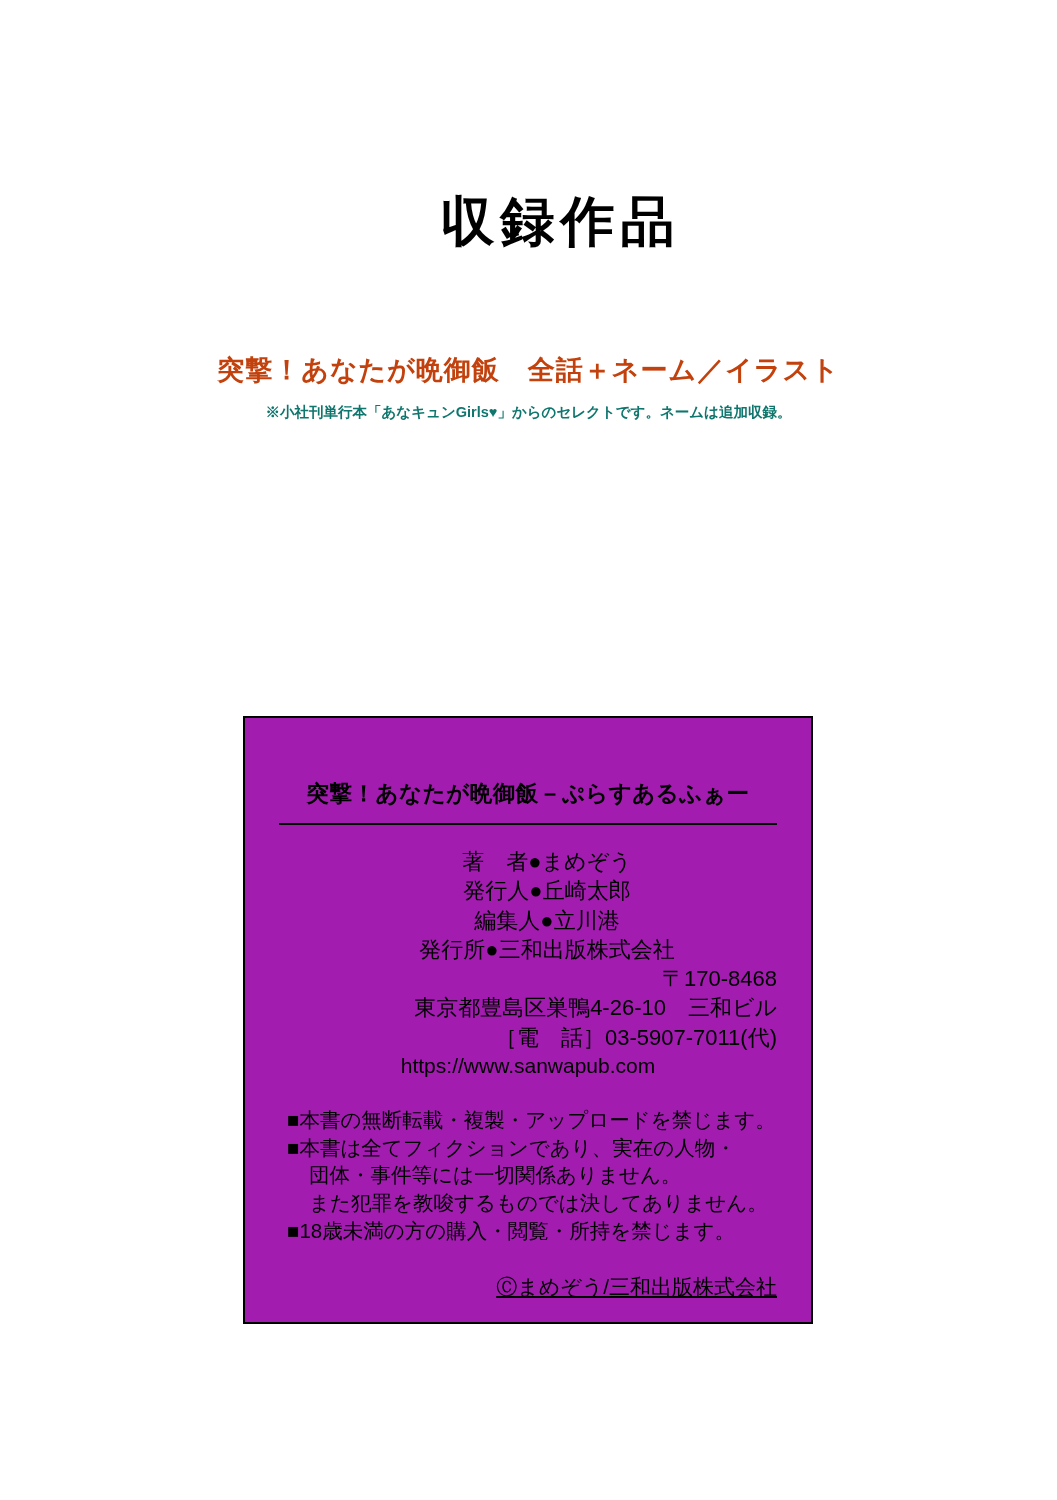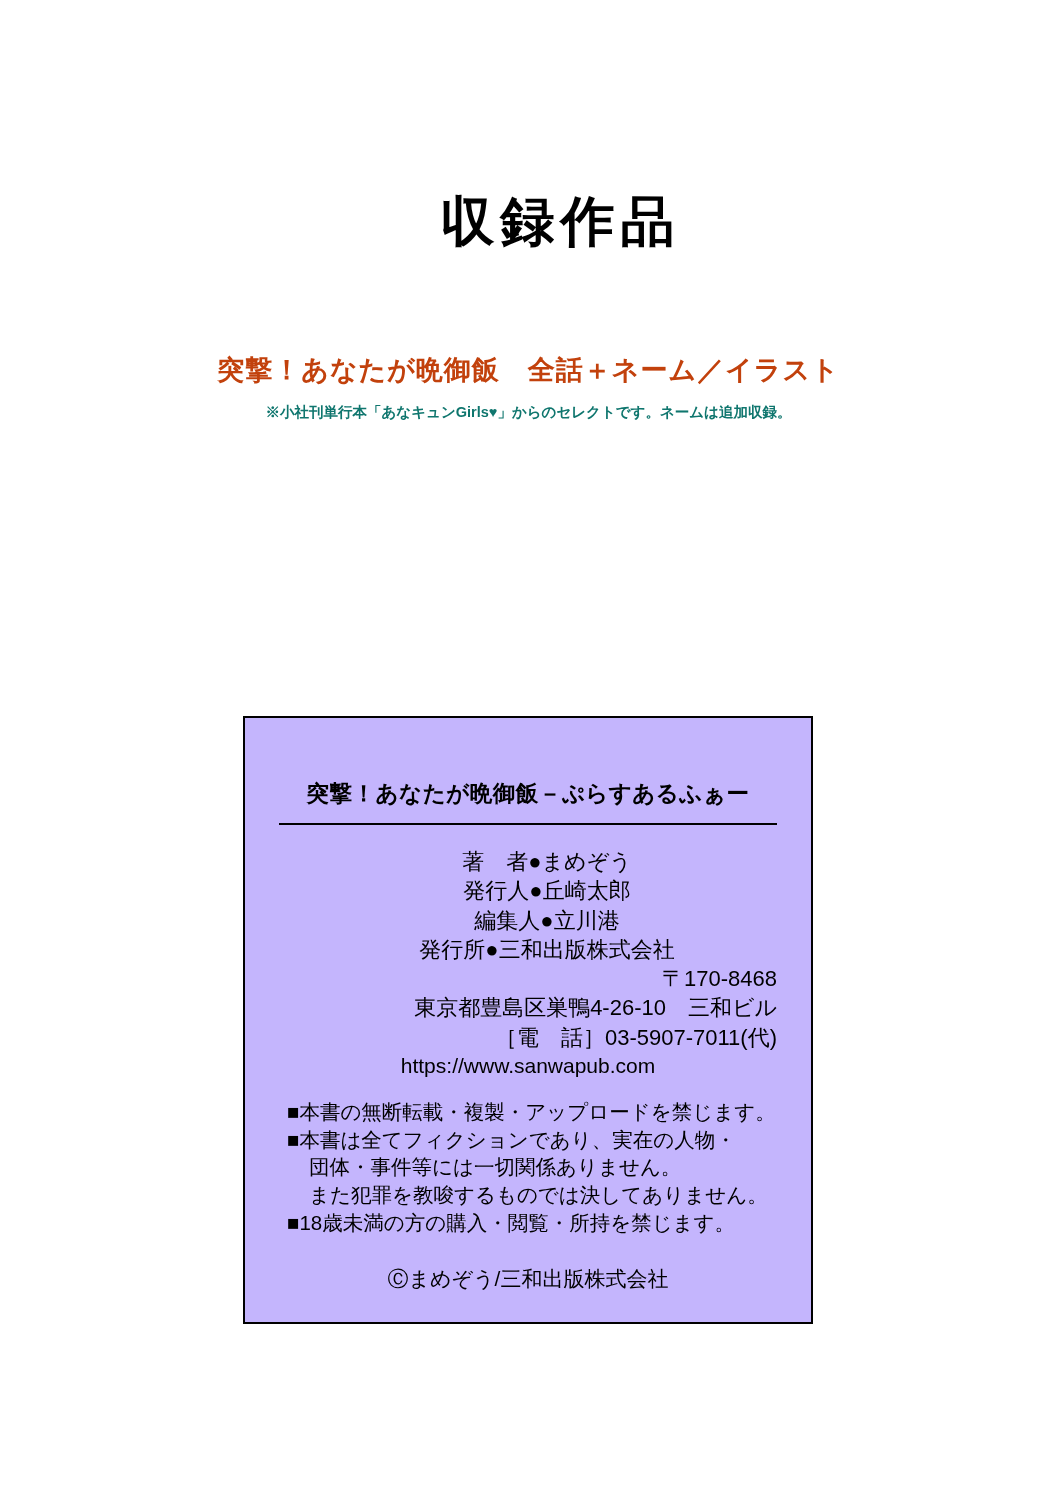--- a/index.html
+++ b/index.html
@@ -59,21 +59,21 @@
 
   
   .colophon {
     position: absolute;
     left: 243px;
     top: 716px;
     width: 570px;
     height: 608px;
     border: 2px solid #000;
     box-sizing: border-box;
-    background: #c4b5fd;
+    background: #a21caf;
   }
   .colophon-inner {
     padding: 60px 34px 0 34px;
     box-sizing: border-box;
   }
   .colophon-title {
     text-align: center;
     font-family: "Liberation Sans", sans-serif;
     font-weight: bold;
     font-size: 22.5px;
@@ -106,35 +106,36 @@
   }
   .imprint .url {
     text-align: center;
     font-family: "Liberation Sans", sans-serif;
     font-size: 21px;
     letter-spacing: 0px;
     white-space: nowrap;
   }
 
   .notices {
-    margin-top: 18px;
+    margin-top: 26px;
     font-size: 20.5px;
     line-height: 1.36;
     text-align: left;
     padding-left: 8px;
   }
   .notices .indent {
     padding-left: 22px;
   }
 
   .copyright {
     margin-top: 28px;
-    text-align: center;
+    text-align: right;
     font-size: 21px;
     white-space: nowrap;
+    text-decoration: underline;
   }
 </style>
 </head>
 <body>
 
 <div class="page-heading">収録作品</div>
 
 <div class="contents-block">
   <div class="contents-title">突撃！あなたが晩御飯　全話＋ネーム／イラスト</div>
   <div class="contents-note">※小社刊単行本「あなキュンGirls♥」からのセレクトです。ネームは追加収録。</div>

